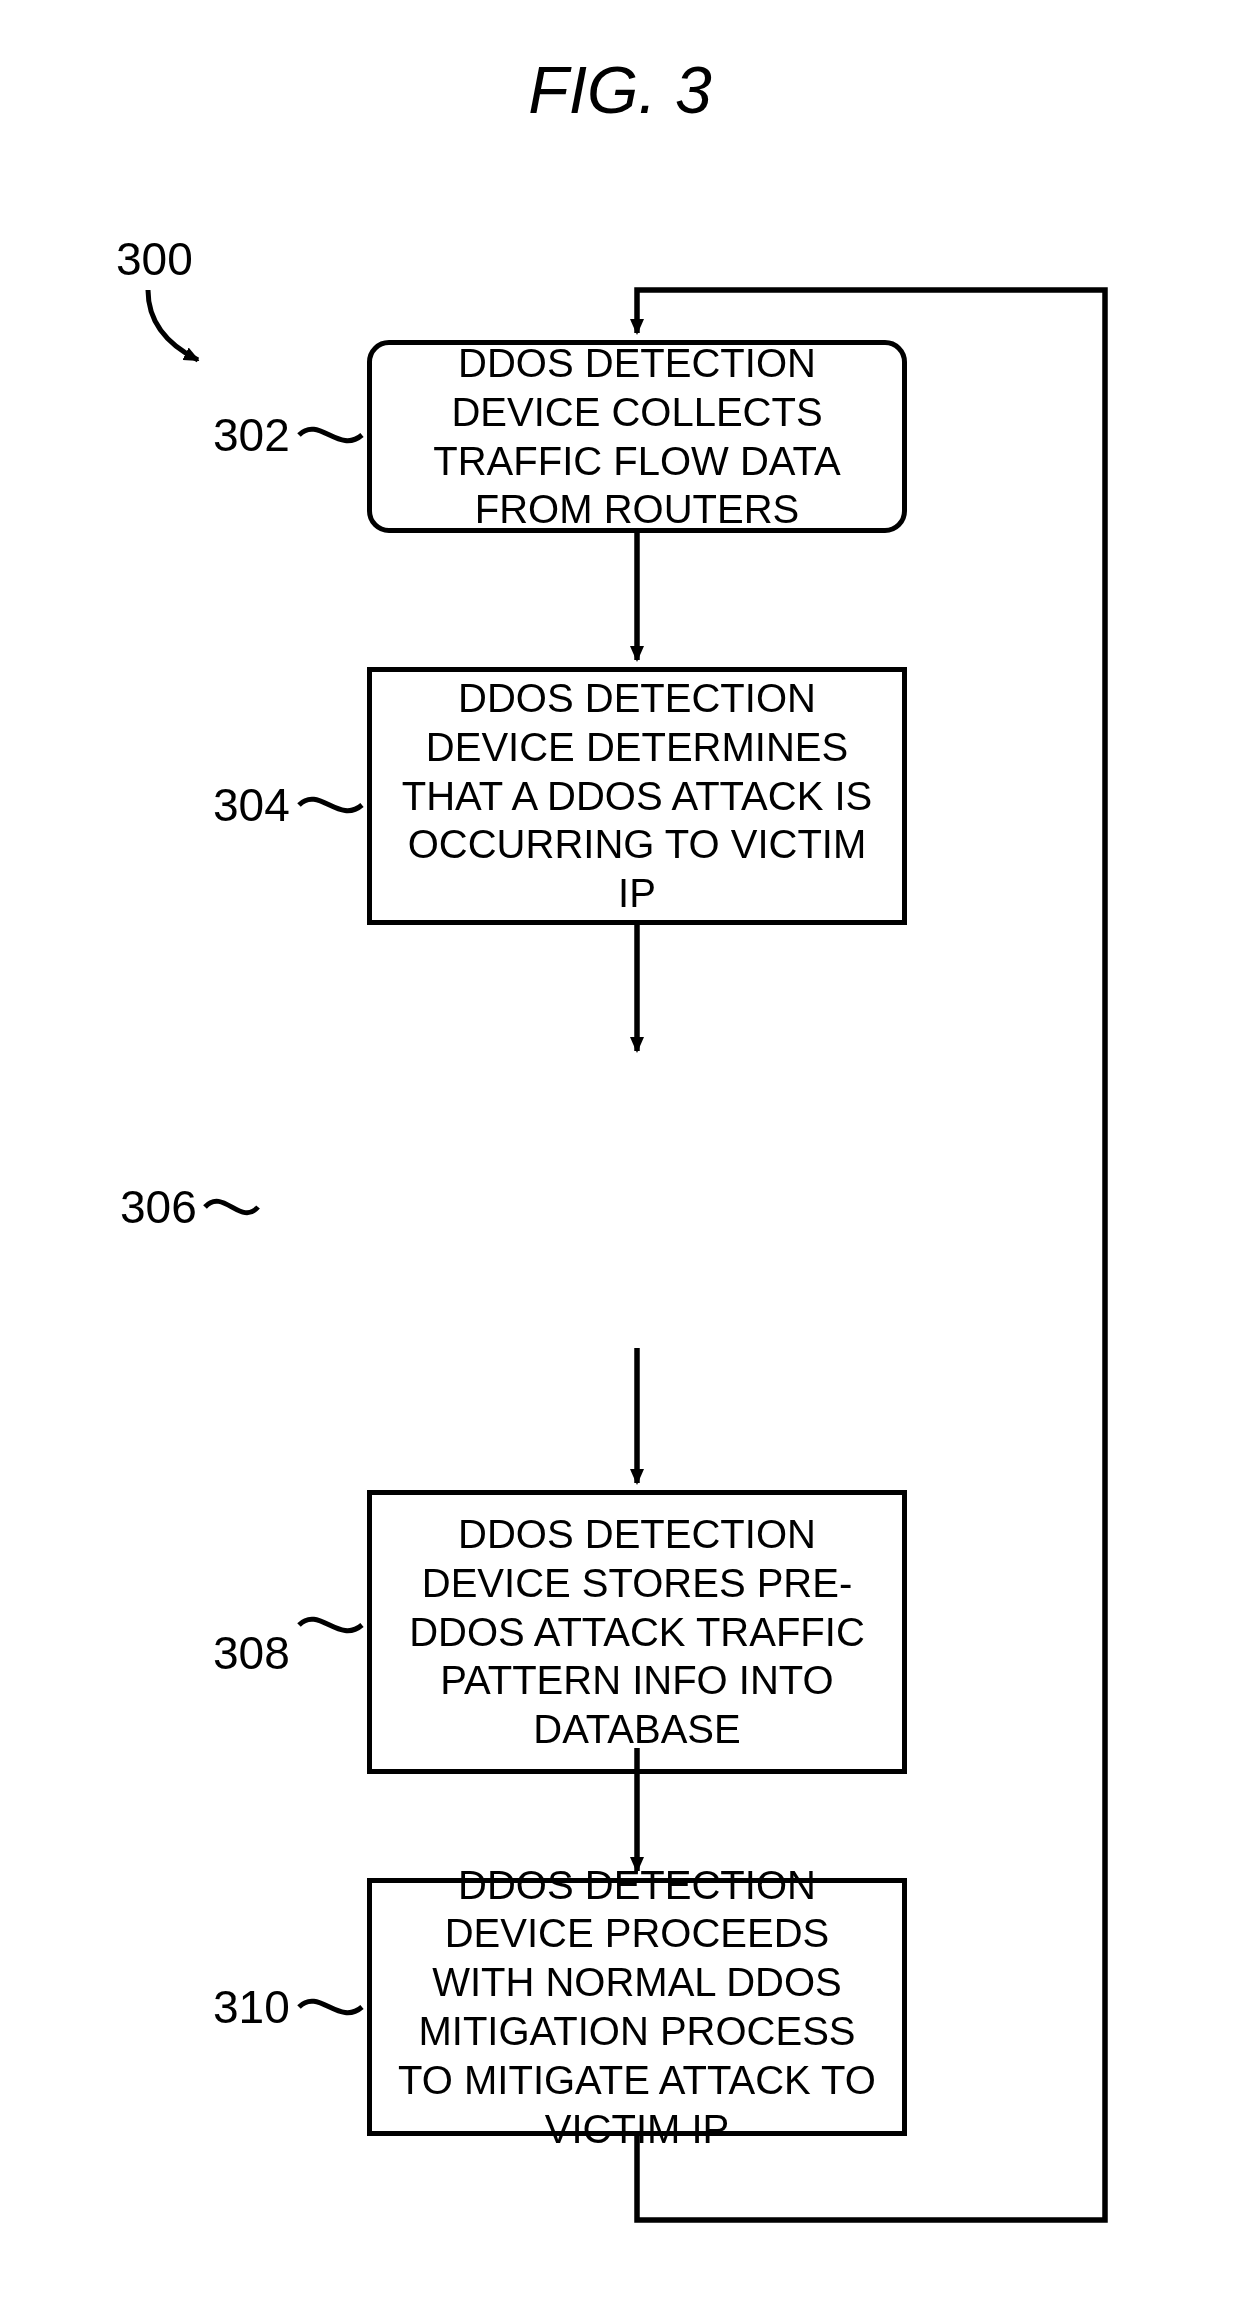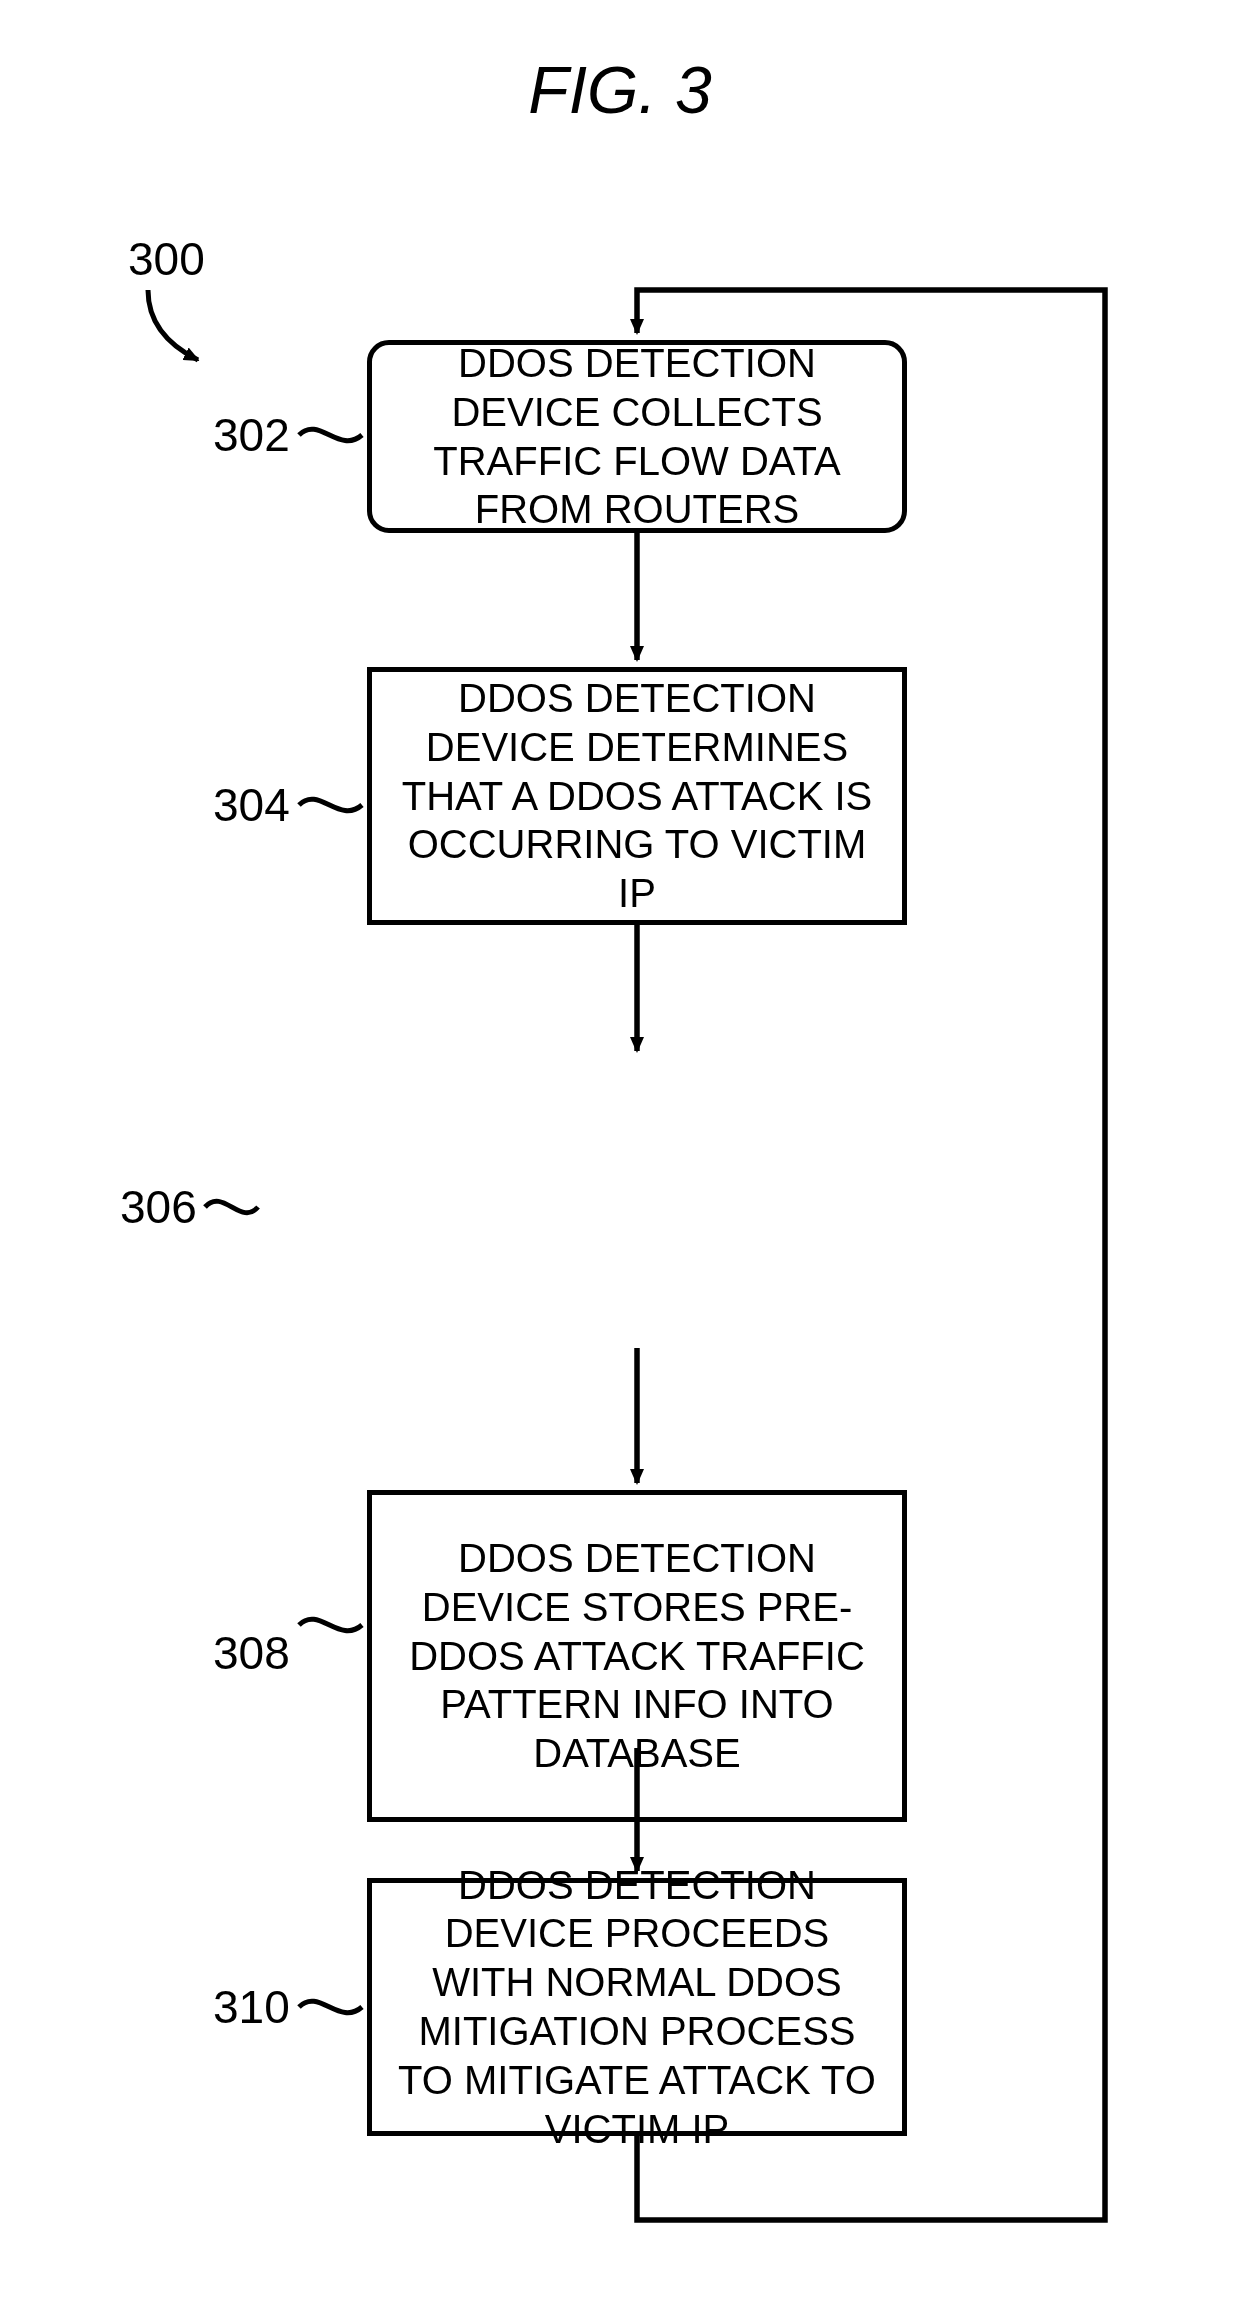--- a/index.html
+++ b/index.html
@@ -53,36 +53,36 @@
     pointer-events: none;
   }
 </style>
 </head>
 <body>
 
 <div class="canvas">
 
   <div class="fig-title" style="left:420px; top:52px; width:400px;">FIG. 3</div>
 
-  <div class="ref-label" style="left:128px; top:232px;">300</div>
+  <div class="ref-label" style="left:116px; top:232px;">300</div>
 
   <div class="ref-label" style="left:213px; top:408px;">302</div>
   <div class="box" style="left:367px; top:340px; width:540px; height:193px;border-radius:22px;">
     <span>DDOS DETECTION DEVICE COLLECTS TRAFFIC FLOW DATA FROM ROUTERS</span>
   </div>
 
   <div class="ref-label" style="left:213px; top:778px;">304</div>
   <div class="box" style="left:367px; top:667px; width:540px; height:258px;">
     <span>DDOS DETECTION DEVICE DETERMINES THAT A DDOS ATTACK IS OCCURRING TO VICTIM IP</span>
   </div>
 
   <div class="ref-label" style="left:120px; top:1180px;">306</div>
 
   <div class="ref-label" style="left:213px; top:1598px;margin-top:28px;">308</div>
-  <div class="box" style="left:367px; top:1490px; width:540px; height:332px;">
+  <div class="box" style="left:367px; top:1490px; width:540px; height:284px;">
     <span>DDOS DETECTION DEVICE STORES PRE-DDOS ATTACK TRAFFIC PATTERN INFO INTO DATABASE</span>
   </div>
 
   <div class="ref-label" style="left:213px; top:1980px;">310</div>
   <div class="box" style="left:367px; top:1878px; width:540px; height:258px;">
     <span>DDOS DETECTION DEVICE PROCEEDS WITH NORMAL DDOS MITIGATION PROCESS TO MITIGATE ATTACK TO VICTIM IP</span>
   </div>
 
   <svg class="overlay" viewBox="0 0 1240 2302">
     <defs>

